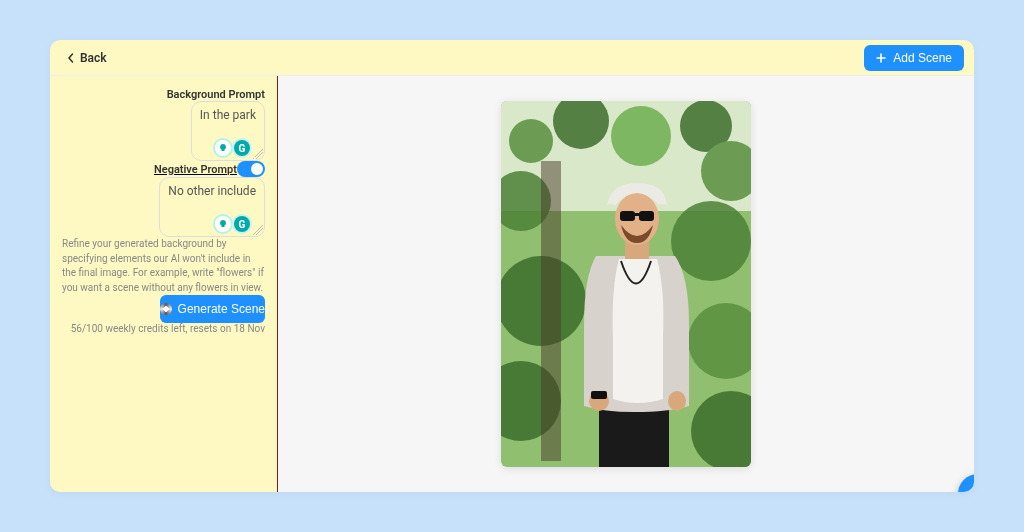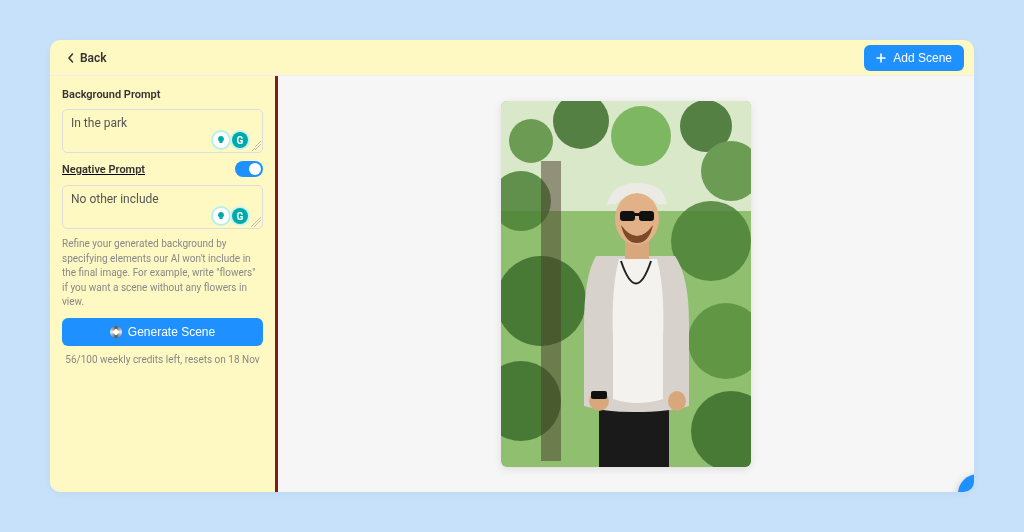--- a/index.html
+++ b/index.html
@@ -53,42 +53,43 @@
     cursor: pointer;
   }
   .add-scene-btn svg { width: 10px; height: 10px; stroke: #fff; fill:#fff;}
   .body {
     flex: 1;
     display: flex;
     overflow: hidden;
   }
   .sidebar {
     width: 228px;
-    border-right: 3px solid #7f1d1d;
+    border-right: 1px solid #7f1d1d;
     padding: 12px;
     display: flex;
     flex-direction: column;
-    gap: 8px;
+    gap: 0;
+    align-items: flex-end;
   }
   .field-label {
     font-size: 11px;
     font-weight: 600;
     color: #333;
   }
   .label-row {
     display:flex;
     justify-content: space-between;
     align-items:center;
     text-decoration:underline;
   }
   .textarea-wrap {
     position: relative;
     border: 1px solid #ddd;
-    border-radius: 5px;
-    height: 44px;
+    border-radius: 10px;
+    height: 60px;
     padding: 6px 8px;
     font-size: 12px;
     color: #555;
     resize: none;
     overflow:hidden;
   }
   .textarea-wrap .ta {
     outline:none;
     border:none;
     width:100%;

